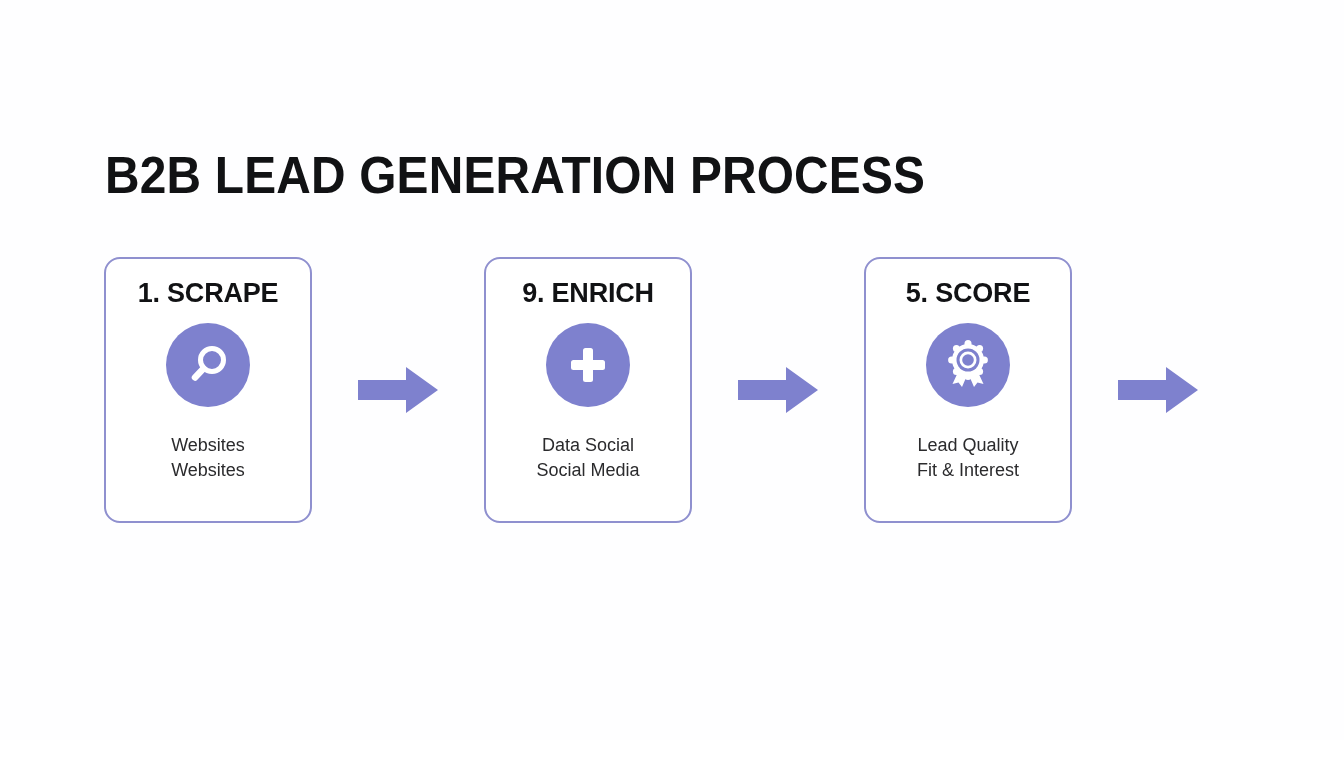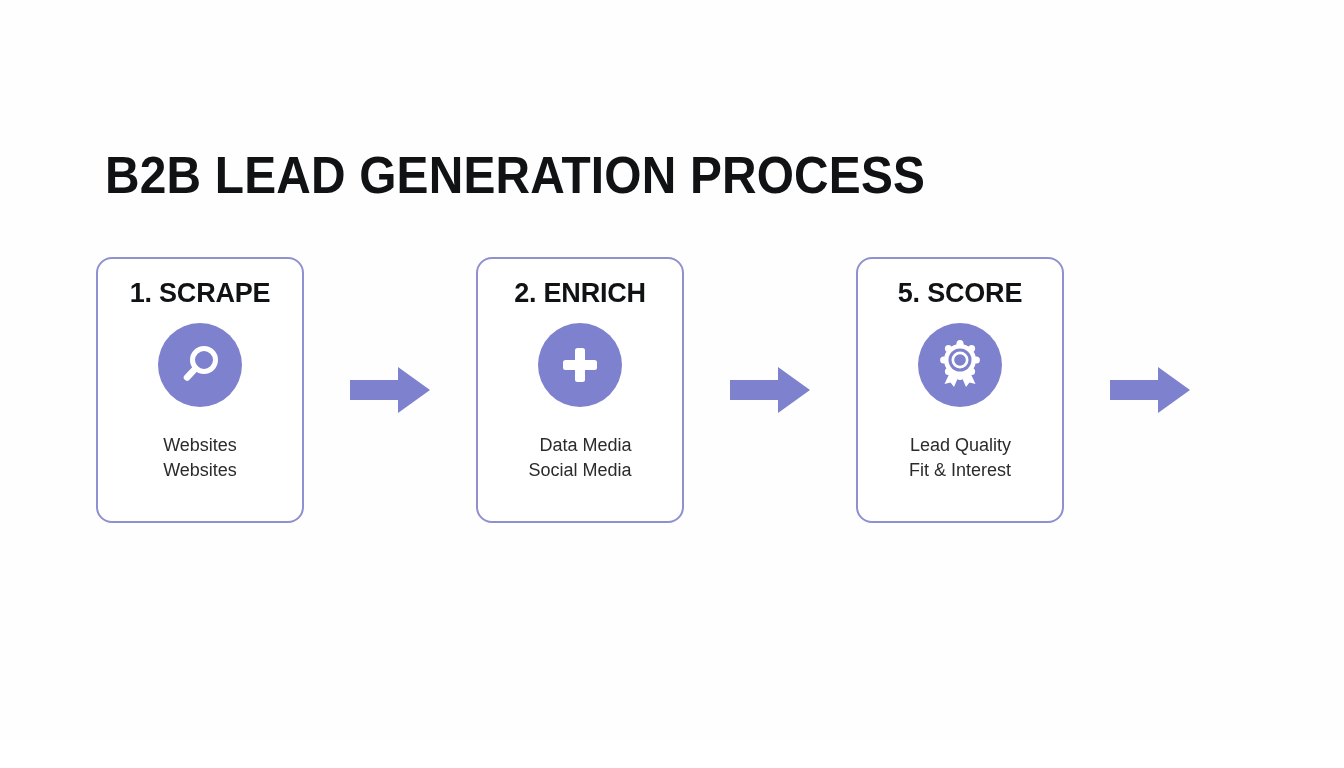--- a/index.html
+++ b/index.html
@@ -33,21 +33,21 @@
     letter-spacing: 0.2px;
     color: #111214;
     white-space: nowrap;
     transform: scaleX(0.92);
     transform-origin: left center;
   }
 
   
   #flow {
     position: absolute;
-    left: 96px;
+    left: 104px;
     top: 257px;
     width: 1140px;
     height: 268px;
     display: flex;
     flex-direction: row;
     align-items: flex-start;
   }
 
   .step-card {
     position: relative;
@@ -83,21 +83,21 @@
     align-items: center;
     justify-content: center;
   }
   .icon-circle svg { display: block; }
 
   .step-caption {
     margin-top: 26px;
     font-size: 18px;
     line-height: 25px;
     color: #2b2b2d;
-    text-align: right;
+    text-align: center;
     white-space: nowrap;
   }
 
   
   .arrow-gap {
     flex: 1 1 auto;
     height: 266px;
     display: flex;
     align-items: center;
     justify-content: center;
@@ -131,31 +131,31 @@
 
     <div class="arrow-gap">
       <span>
         <svg class="flow-arrow" width="80" height="46" viewBox="0 0 80 46">
           <path d="M0 13 L48 13 L48 0 L80 23 L48 46 L48 33 L0 33 Z" fill="#7e81ce"></path>
         </svg>
       </span>
     </div>
 
     <div class="step-card">
-      <div class="step-heading">2. ENRICH</div>
+      <div class="step-heading">9. ENRICH</div>
       <div class="icon-circle">
         <span>
           <svg width="48" height="48" viewBox="0 0 48 48">
             <rect x="19" y="7" width="10" height="34" rx="2.5" fill="#ffffff"></rect>
             <rect x="7" y="19" width="34" height="10" rx="2.5" fill="#ffffff"></rect>
           </svg>
         </span>
       </div>
       <div class="step-caption">
-        <div>Data Media</div>
+        <div>Data Social</div>
         <div>Social Media</div>
       </div>
     </div>
 
     <div class="arrow-gap">
       <span>
         <svg class="flow-arrow" width="80" height="46" viewBox="0 0 80 46">
           <path d="M0 13 L48 13 L48 0 L80 23 L48 46 L48 33 L0 33 Z" fill="#7e81ce"></path>
         </svg>
       </span>

